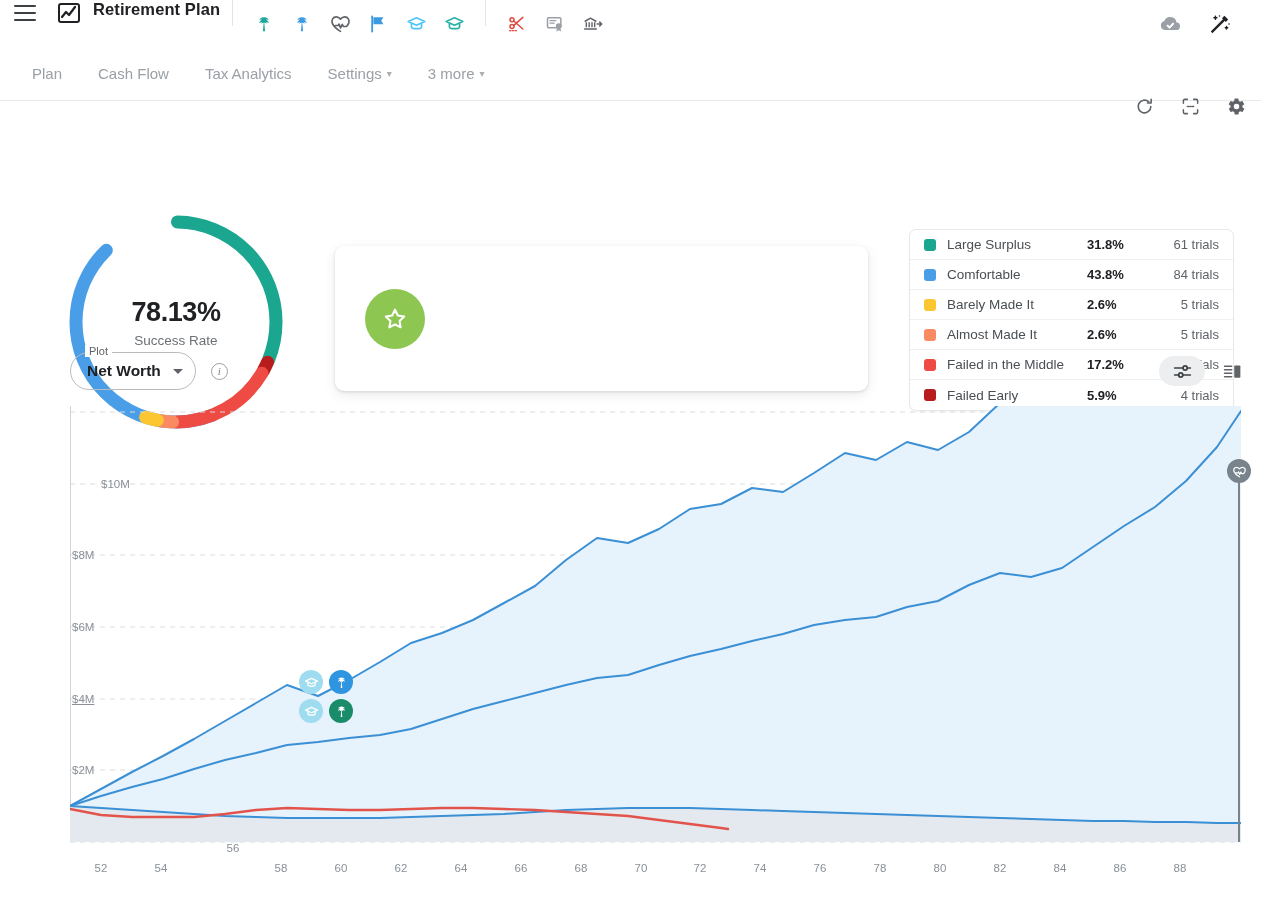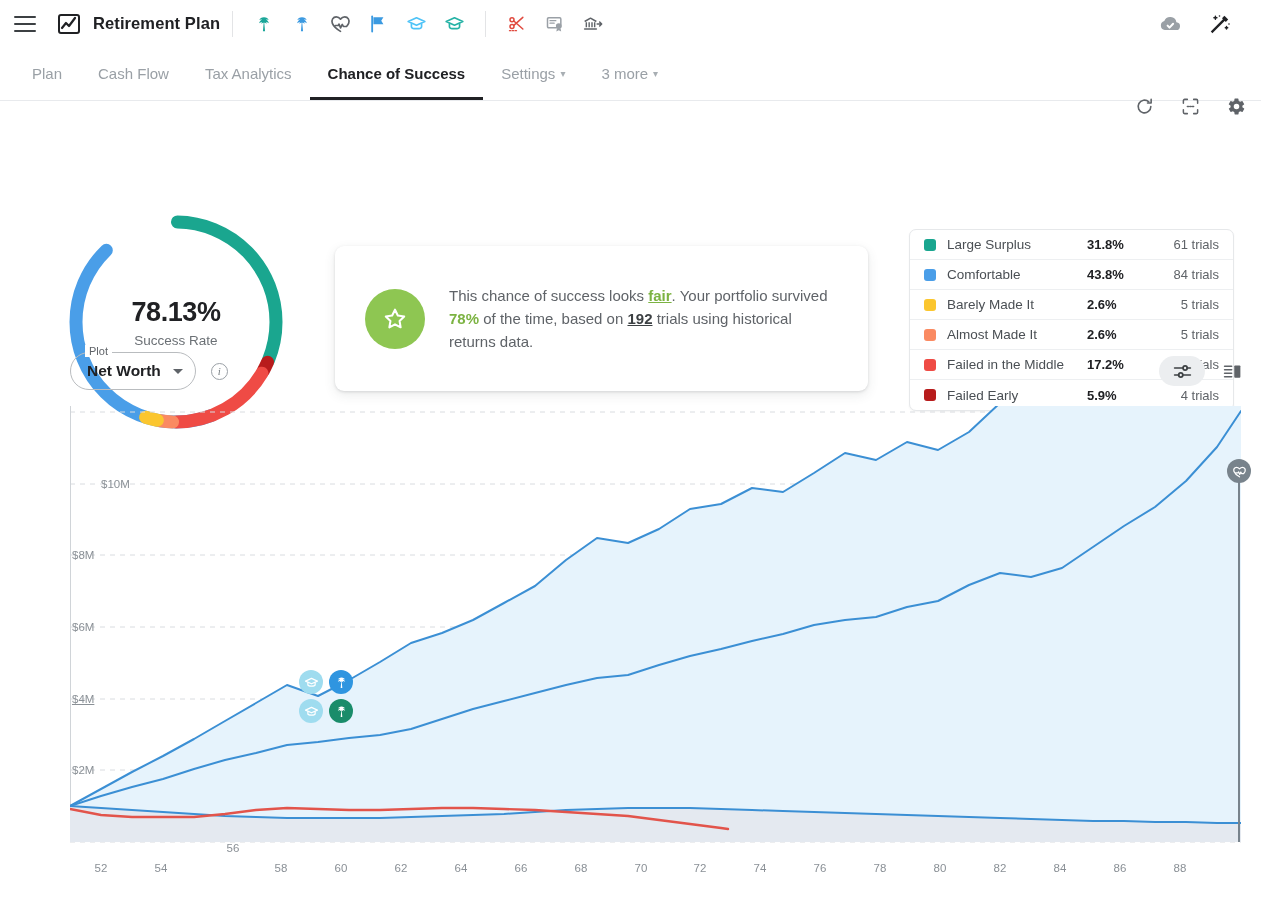--- a/index.html
+++ b/index.html
@@ -10,21 +10,21 @@
     background:#ffffff;
     color:#3d4043;
     overflow:hidden;
     -webkit-font-smoothing:antialiased;
   }
 
   
   .appbar {
     height:47px; width:100%;
     background:#ffffff;
-    display:flex; align-items:center;
+    display:flex; 
     padding:0 14px;
     position:relative;
   }
   .hamburger {
     width:26px; height:26px;
     display:flex; flex-direction:column; justify-content:center; gap:5px;
     cursor:pointer; margin-right:16px;
   }
   .hamburger span { display:block; height:2px; width:22px; background:#3c4043; border-radius:1px; }
   .brand-icon { width:26px; height:26px; margin-right:11px; display:flex; align-items:center; justify-content:center; }
@@ -299,23 +299,20 @@
 <div class="tabbar">
   <div class="tab">
     <span>Plan</span>
   </div>
   <div class="tab">
     <span>Cash Flow</span>
   </div>
   <div class="tab">
     <span>Tax Analytics</span>
   </div>
-  <div class="tab active">
-    <span>Chance of Success</span>
-  </div>
   <div class="tab">
     <span>Settings</span>
     <span class="caret">▾</span>
   </div>
   <div class="tab">
     <span>3 more</span>
     <span class="caret">▾</span>
   </div>
 </div>
 
@@ -362,23 +359,20 @@
       <div class="donut-value">78.13%</div>
       <div class="donut-label">Success Rate</div>
     </div>
   </div>
 
   <div class="info-card">
     <div class="star-badge">
       <svg width="26" height="26" viewBox="0 0 24 24">
         <path d="M12 3.4l2.6 5.4 5.9.8-4.3 4.2 1 5.9-5.2-2.8-5.2 2.8 1-5.9L3.5 9.6l5.9-.8z" fill="none" stroke="#ffffff" stroke-width="1.9" stroke-linejoin="round"></path>
       </svg>
-    </div>
-    <div class="info-text">
-      <span>This chance of success looks </span><span class="hl-link">fair</span><span>. Your portfolio survived </span><span class="hl-green">78%</span><span> of the time, based on </span><span class="hl-bold">192</span><span> trials using historical returns data.</span>
     </div>
   </div>
 
   <div class="legend-card">
     <div class="legend-row">
       <span class="sw" style="background:#1aa68f"></span>
       <span class="lg-name">Large Surplus</span>
       <span class="lg-pct">31.8%</span>
       <span class="lg-trials">61 trials</span>
     </div>

